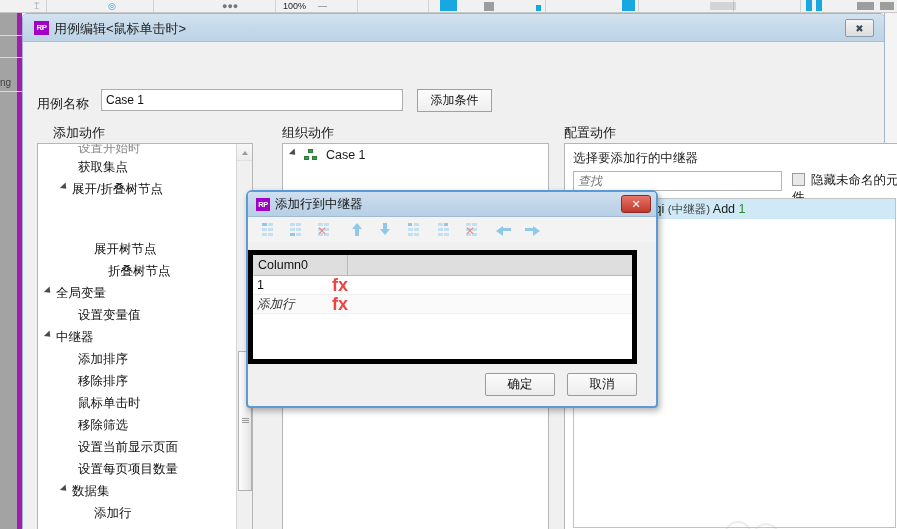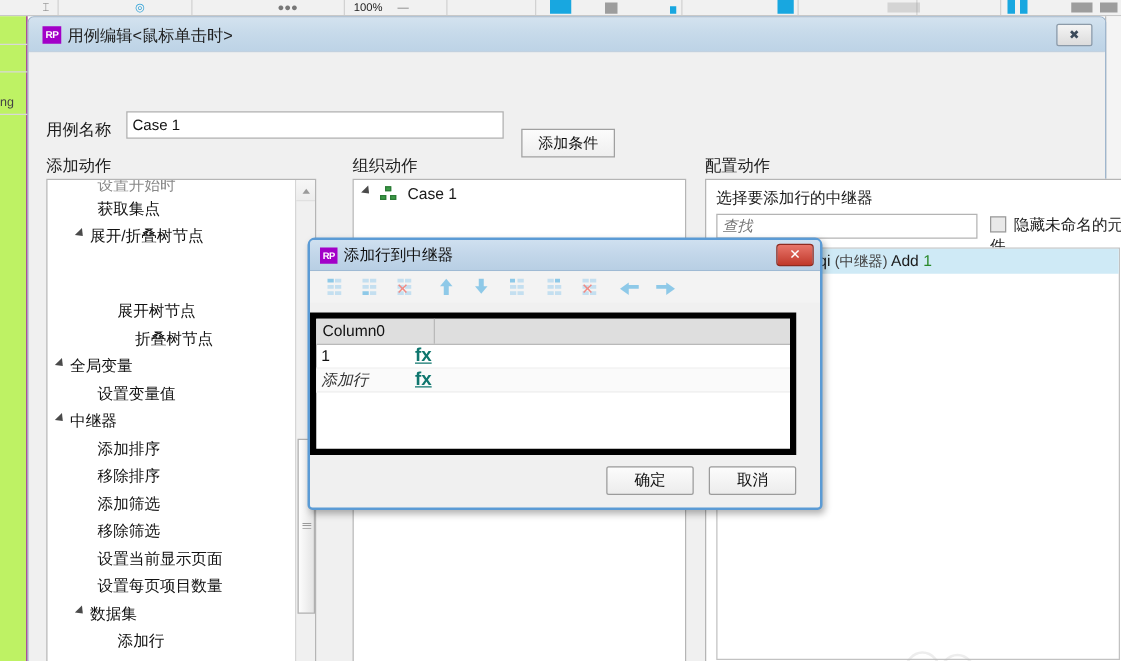--- a/index.html
+++ b/index.html
@@ -23,21 +23,21 @@
   .bg-tb-sep { position: absolute; top: 0; width: 1px; height: 13px; background: #d2d2d2; }
   .bg-tb-ico { position: absolute; top: 2px; font-size: 9px; line-height: 9px; color: #777; }
   .bg-tb-blue { position: absolute; background: #18a7e0; }
   .bg-tb-grey { position: absolute; background: #9d9d9d; }
   .bg-tb-zoom {
     position: absolute; top: 1px; left: 283px; font-size: 9px; color: #222;
     font-family: "Liberation Sans", sans-serif;
   }
   .bg-left-panel {
     position: absolute; left: 0; top: 13px; width: 22px; height: 516px;
-    background: #bef264; border-right: 1px solid #a21caf;
+    background: #a3a3a3; border-right: 5px solid #a21caf;
   }
   .bg-left-row { position: absolute; left: 0; width: 22px; height: 1px; background: #d8d8d8; }
   .bg-left-txt {
     position: absolute; left: 0px; top: 64px; font-size: 10px; color: #444;
   }
   .bg-right-panel {
     position: absolute; left: 884px; top: 13px; width: 13px; height: 516px;
     background: #f4f4f4; border-left: 1px solid #b9b9b9;
   }
 
@@ -78,21 +78,21 @@
   .name-input {
     position: absolute; left: 78px; top: 47px; width: 302px; height: 22px;
     border: 1px solid #adadad; background: #fff; font-size: 12px;
     padding: 0 4px; color: #111; outline: none;
     font-family: "Liberation Sans", sans-serif;
   }
   .cond-btn {
     position: absolute; left: 394px; top: 47px; width: 75px; height: 23px;
     background: linear-gradient(to bottom,#fcfcfc,#efefef);
     border: 1px solid #a0a0a0; font-size: 12px; text-align: center;
-    line-height: 21px; cursor: pointer; color: #111; margin-top: 14px;
+    line-height: 21px; cursor: pointer; color: #111;
   }
 
   .col-head { position: absolute; font-size: 13px; color: #222; }
 
   .panel {
     position: absolute; background: #fff; border: 1px solid #b5b5b5;
     overflow: hidden;
   }
 
   
@@ -240,21 +240,21 @@
     border-right: 1px solid #b9b9b9;
   }
   .th.c0 { width: 95px; }
   .th.c1 { flex: 1; border-right: none; }
   .tr { display: flex; height: 19px; border-bottom: 1px solid #eee; cursor: pointer; }
   .tr.alt { background: #fafafa; }
   .td {
     font-size: 12.5px; line-height: 18px; padding-left: 4px; color: #111;
   }
   .td.c0 { width: 75px; }
-  .td.c1 { width: 30px; font-weight: bold; color: #0f766e; font-size: 15px; text-decoration: underline; }
+  .td.c1 { width: 30px; font-weight: bold; color: #ef4444; font-size: 18px; }
   .italic { font-style: italic; color: #333; }
   .m-ok, .m-cancel {
     position: absolute; top: 181px; width: 70px; height: 23px;
     background: linear-gradient(to bottom,#fcfcfc,#ececec);
     border: 1px solid #9b9b9b; border-radius: 2px;
     font-size: 12.5px; text-align: center; line-height: 21px; cursor: pointer; color: #111;
   }
   .m-ok { left: 237px; }
   .m-cancel { left: 319px; }
 
@@ -325,37 +325,37 @@
       <div class="dlg-title">用例编辑&lt;鼠标单击时&gt;</div>
       <div class="dlg-close">✖</div>
     </div>
 
     <div class="dlg-body">
 
       <div class="name-label">用例名称</div>
       <input class="name-input" value="Case 1" style="">
       <div class="cond-btn">添加条件</div>
 
-      <div class="col-head" style="left:14px;top:82px">添加动作</div>
+      <div class="col-head" style="left:30px;top:82px">添加动作</div>
       <div class="col-head" style="left:259px;top:82px">组织动作</div>
       <div class="col-head" style="left:541px;top:82px">配置动作</div>
 
       <div class="panel" id="tree-panel">
         <div class="tree-scroll" id="tree-list">
             <div class="tree-item" style="padding-left: 40px; height: 12px; line-height: 8px; overflow: hidden; color: rgb(136, 136, 136);"><span>设置开始时</span></div>
             <div class="tree-item" style="padding-left: 40px;"><span>获取集点</span></div>
             <div class="tree-item" style="padding-left: 24px;"><span class="tri"></span><span>展开/折叠树节点</span></div>
             <div class="tree-item" style="padding-left: 56px; margin-top: 38px;"><span>展开树节点</span></div>
             <div class="tree-item" style="padding-left: 56px; margin-left: 14px;"><span>折叠树节点</span></div>
             <div class="tree-item" style="padding-left: 8px;"><span class="tri"></span><span>全局变量</span></div>
             <div class="tree-item" style="padding-left: 40px;"><span>设置变量值</span></div>
             <div class="tree-item" style="padding-left: 8px;"><span class="tri"></span><span>中继器</span></div>
             <div class="tree-item" style="padding-left: 40px;"><span>添加排序</span></div>
             <div class="tree-item" style="padding-left: 40px;"><span>移除排序</span></div>
-            <div class="tree-item" style="padding-left: 40px;"><span>添加筛选</span></div>
+            <div class="tree-item" style="padding-left: 40px;"><span>鼠标单击时</span></div>
             <div class="tree-item" style="padding-left: 40px;"><span>移除筛选</span></div>
             <div class="tree-item" style="padding-left: 40px;"><span>设置当前显示页面</span></div>
             <div class="tree-item" style="padding-left: 40px;"><span>设置每页项目数量</span></div>
             <div class="tree-item" style="padding-left: 24px;"><span class="tri"></span><span>数据集</span></div>
             <div class="tree-item" style="padding-left: 56px;"><span>添加行</span></div>
             <div class="tree-item" style="padding-left: 56px;"><span>标记行</span></div>
             <div class="tree-item" style="padding-left: 56px;"><span>取消标记</span></div>
           </div>
         <div class="tree-vscroll">
           <div class="vs-up"></div>

